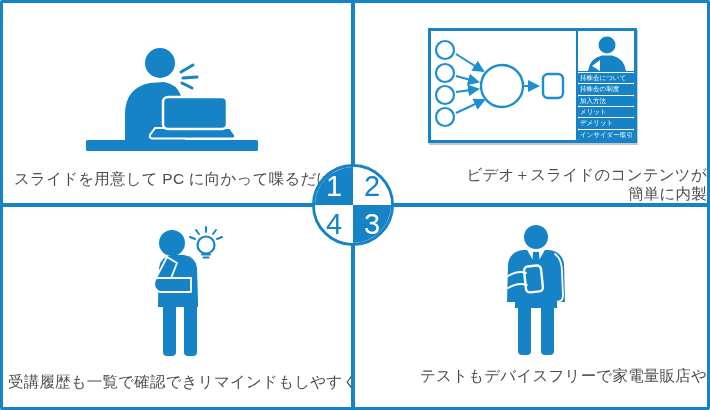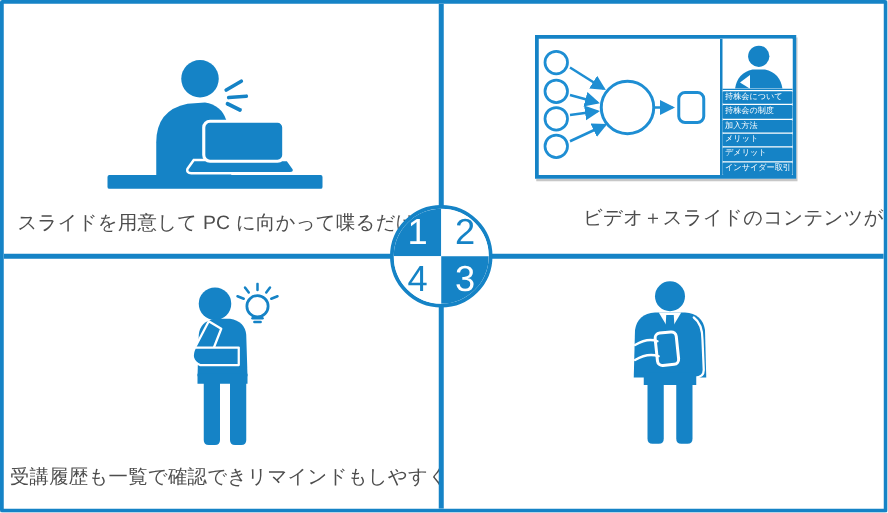--- a/index.html
+++ b/index.html
@@ -109,39 +109,40 @@
         <div class="menu-row">持株会の制度</div>
         <div class="menu-row">加入方法</div>
         <div class="menu-row">メリット</div>
         <div class="menu-row">デメリット</div>
         <div class="menu-row">インサイダー取引</div>
       </div>
     </div>
   </div>
   <div class="caption centered" style="left:354px;top:162px;width:350px;">
     <span>ビデオ＋スライドのコンテンツが</span><br>
+    <span>簡単に内製</span>
   </div>
 
   <svg class="illus" style="left:497px;top:221px;" width="72" height="134" viewBox="0 0 72 134">
     <circle cx="36" cy="13" r="12" fill="#1583c6"></circle>
     <path d="M7,78 L8,40 Q10,27 24,26 L48,26 Q62,27 64,40 L65,78 Z" fill="#1583c6"></path>
     <polygon points="27,26 36,41 45,26" fill="#ffffff"></polygon>
     <path d="M33,28 L39,28 L40,44 L36,48 L32,44 Z" fill="#1583c6"></path>
     <g stroke="#ffffff" stroke-width="1.8" fill="none" stroke-linecap="round">
       <path d="M55,30 Q62,35 62,48 L63,72 Q63,78 56,78"></path>
       <path d="M8,52 Q18,46 26,49"></path>
       <path d="M8,64 Q18,58 27,61"></path>
     </g>
     <rect x="25" y="42" width="17" height="26" rx="4" fill="none" stroke="#ffffff" stroke-width="2.4" transform="rotate(-6 33 55)"></rect>
     <rect x="15" y="74" width="42" height="10" fill="#1583c6"></rect>
     <path d="M18,80 H31 V127 Q31,131 27,131 H22 Q18,131 18,127 Z" fill="#1583c6"></path>
     <path d="M41,80 H54 V127 Q54,131 50,131 H45 Q41,131 41,127 Z" fill="#1583c6"></path>
   </svg>
   <div class="caption centered" style="left:354px;top:363px;width:350px;">
-    <br>
+    <span>テストもデバイスフリーで家電量販店や</span><br>
   </div>
 
   <svg class="illus" style="left:143px;top:223px;" width="100" height="134" viewBox="0 0 100 134">
     <g>
       <g stroke="#1583c6" stroke-width="2" stroke-linecap="round">
         <line x1="60" y1="6" x2="60" y2="1"></line>
         <line x1="53" y1="8" x2="50" y2="4"></line>
         <line x1="67" y1="8" x2="70" y2="4"></line>
         <line x1="49" y1="13" x2="44" y2="11"></line>
         <line x1="71" y1="13" x2="76" y2="11"></line>

